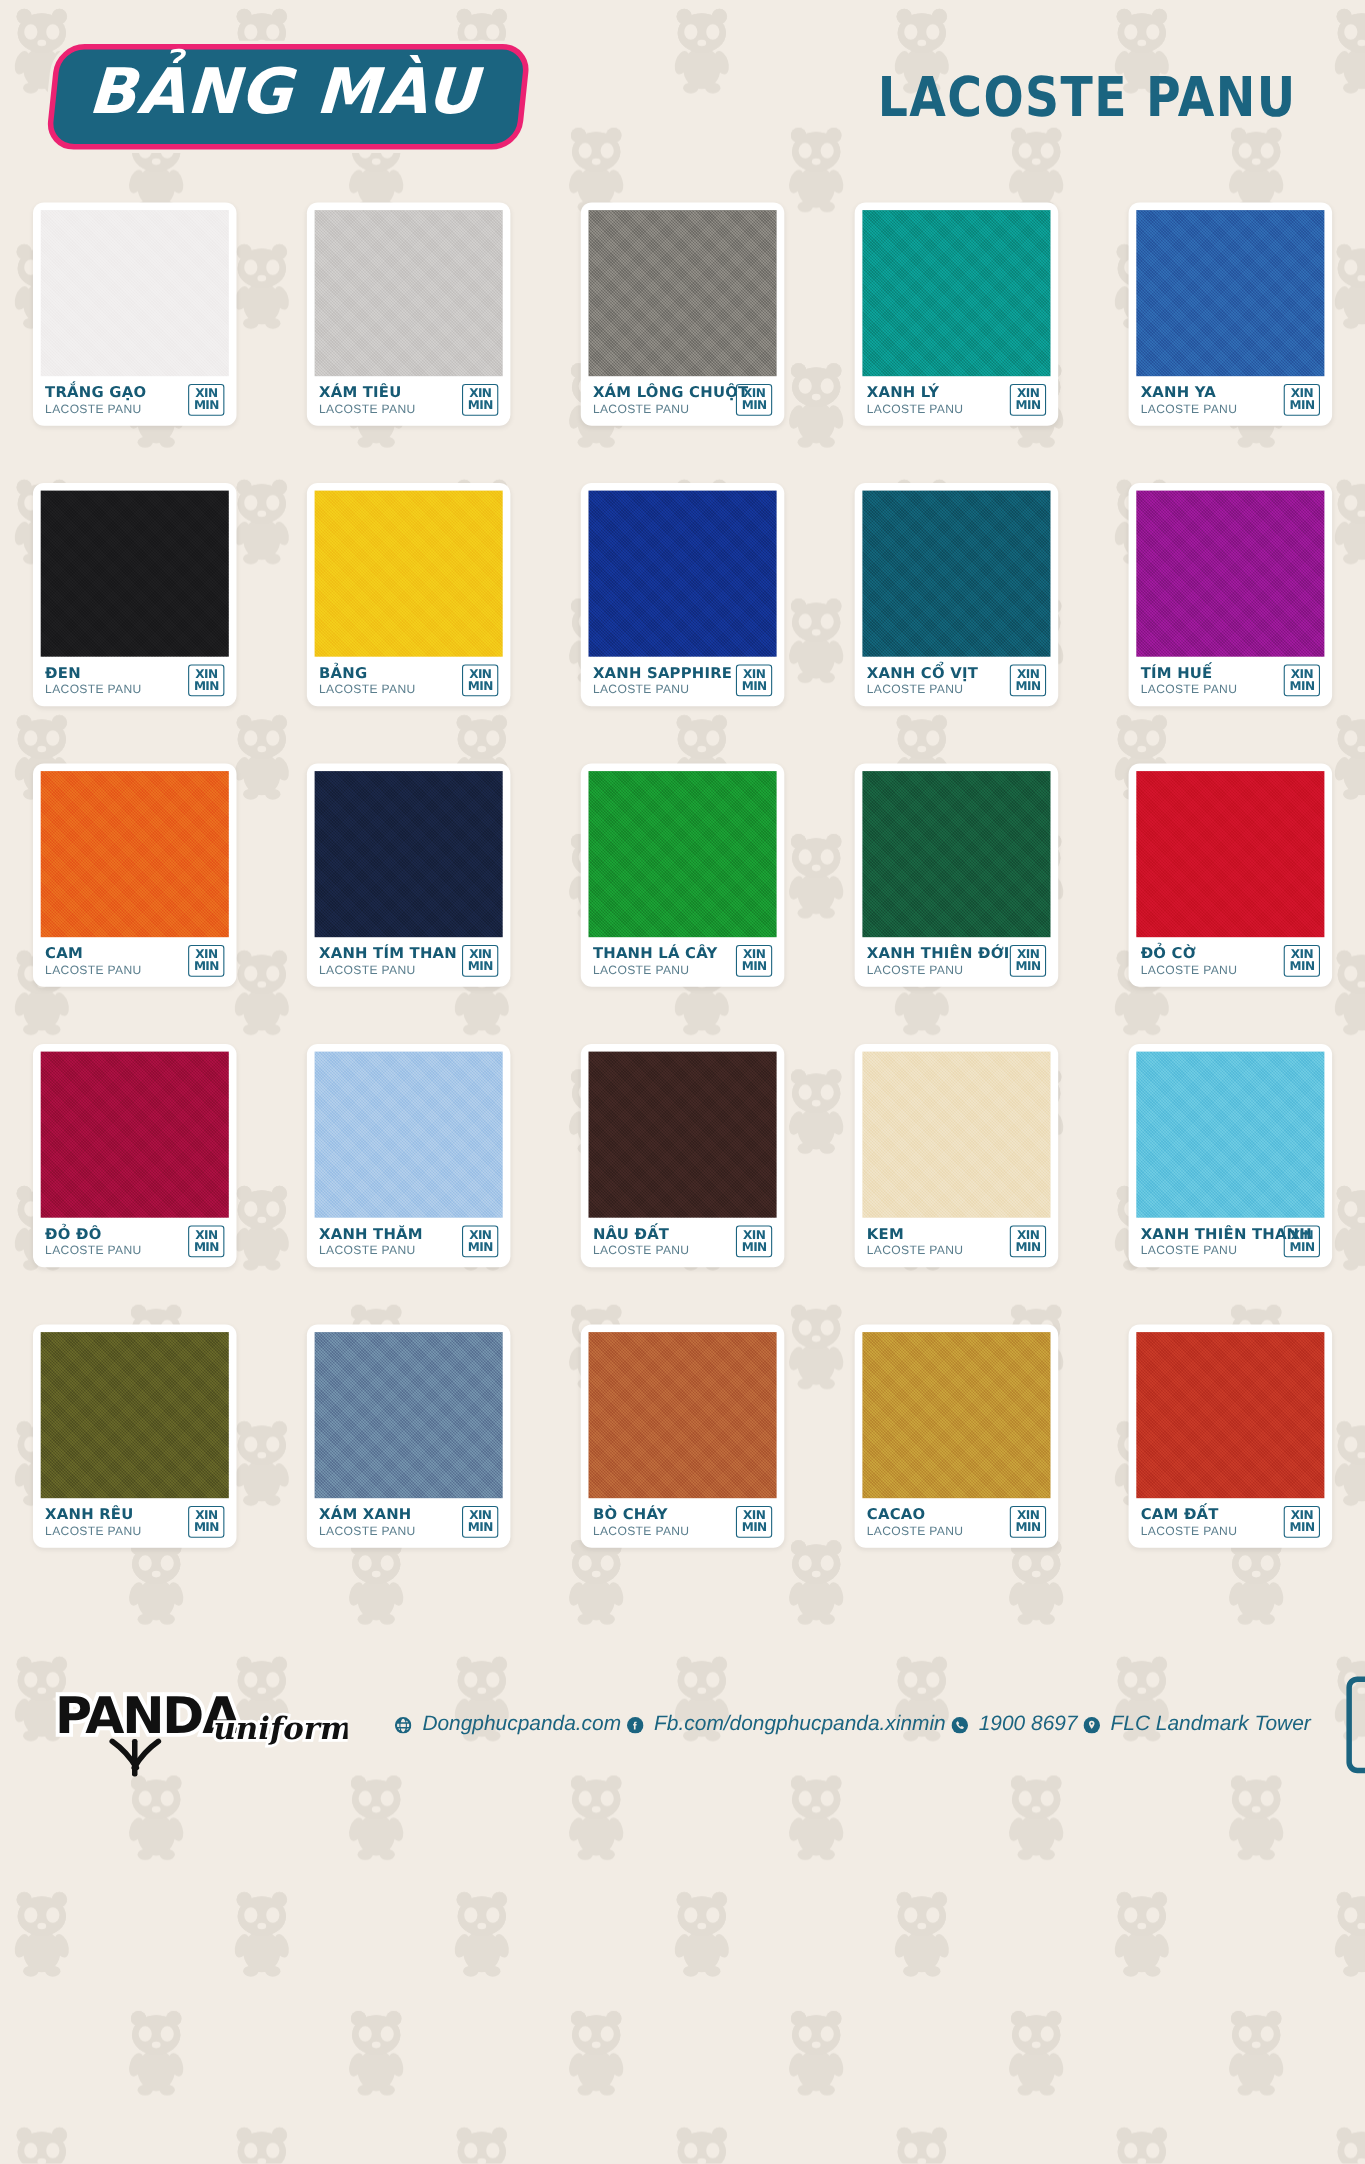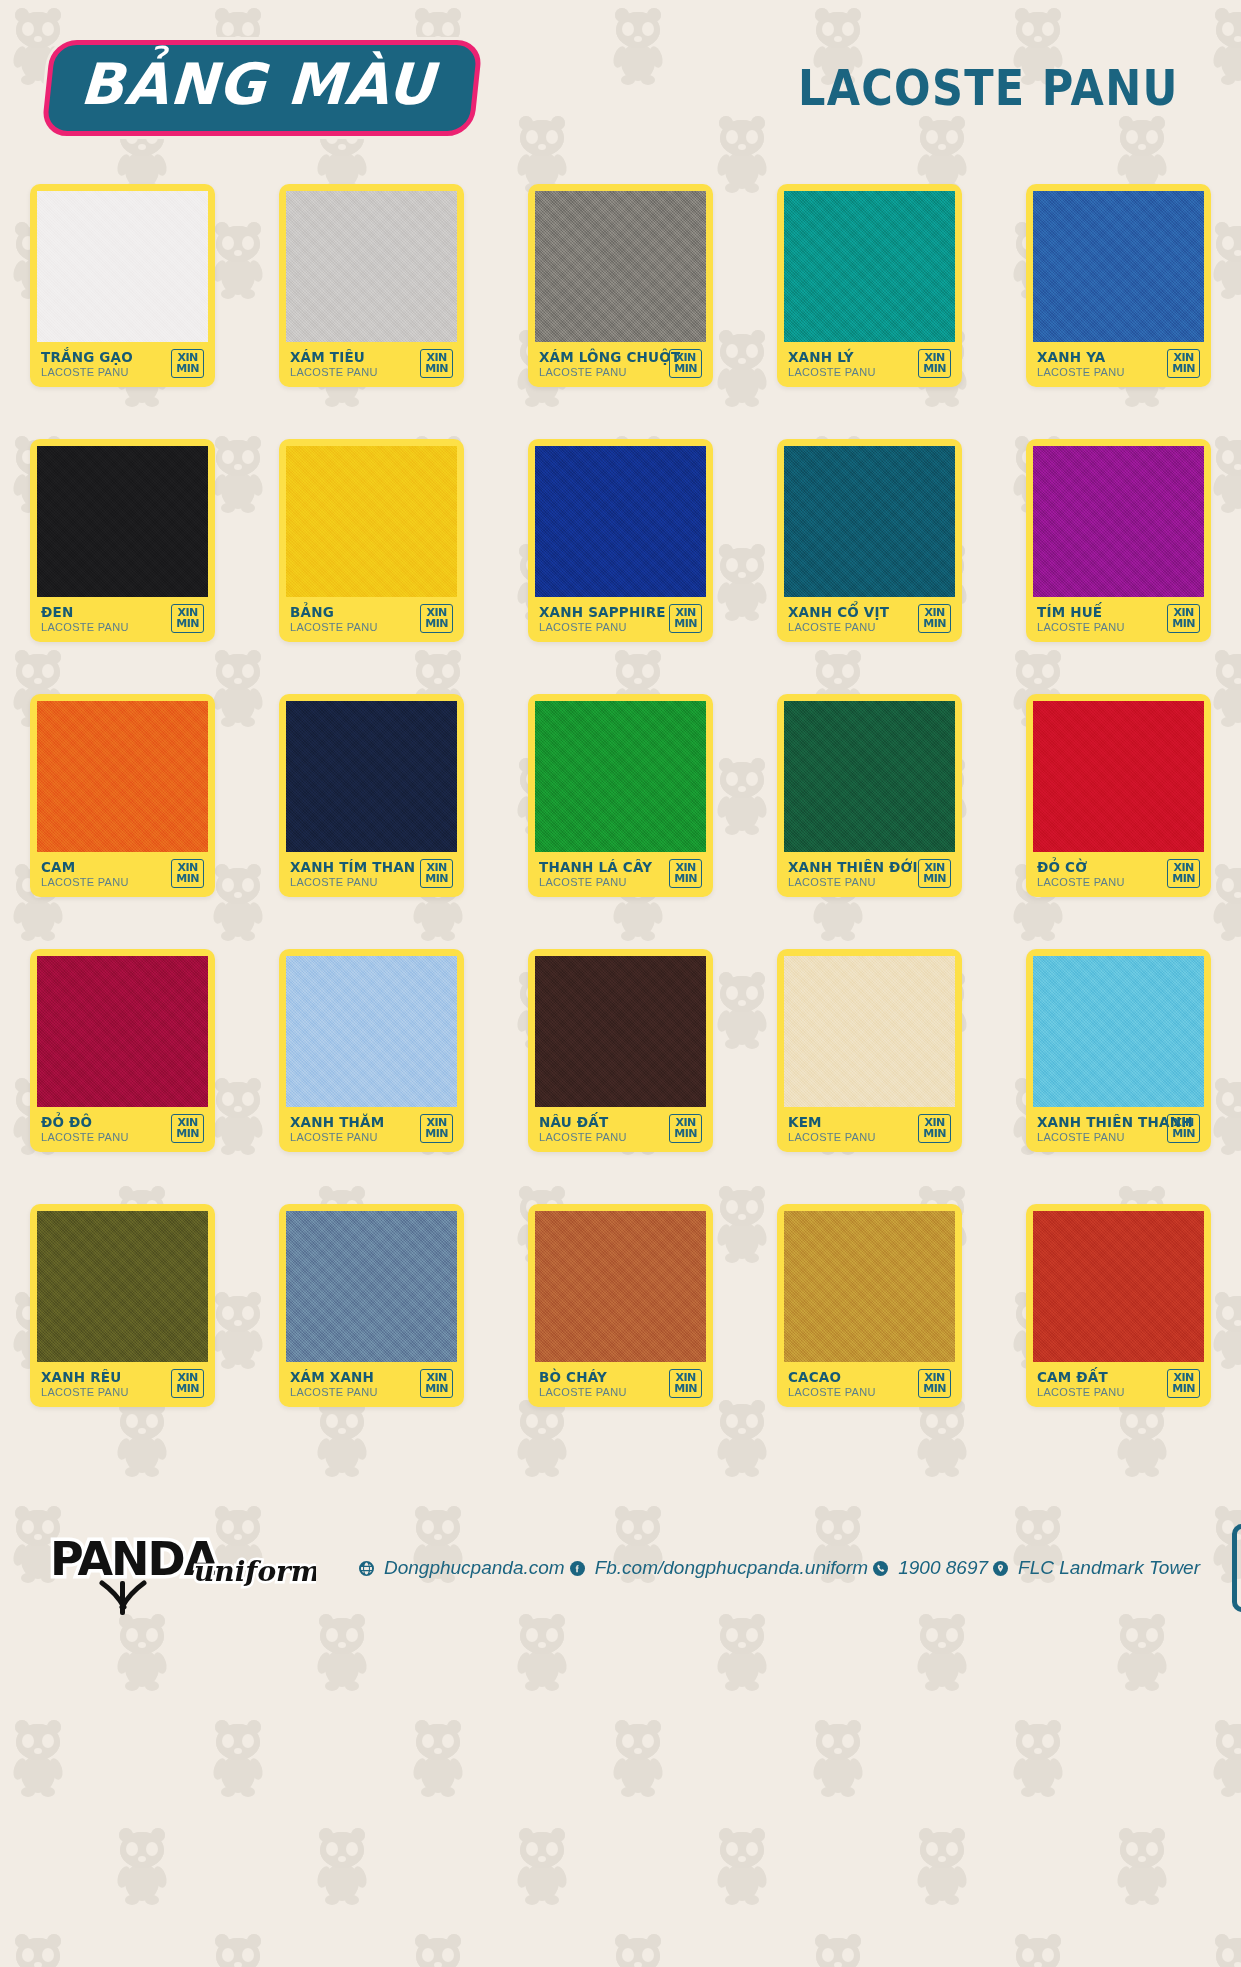--- a/index.html
+++ b/index.html
@@ -75,21 +75,21 @@
     position: relative;
     z-index: 2;
     display: grid;
     grid-template-columns: repeat(5, 185px);
     gap: 52px 64px;
     padding: 8px 46px 0 46px;
     justify-content: center;
   }
 
   .swatch-card {
-    background: #fde047;
+    background: #ffffff;
     border-radius: 10px;
     padding: 7px 7px 0 7px;
     box-shadow: 0 2px 5px rgba(0,0,0,0.07);
     overflow: hidden;
   }
 
   .chip {
     width: 100%;
     height: 151px;
     position: relative;
@@ -639,21 +639,21 @@
         </span>
         <span>Dongphucpanda.com</span>
       </div>
       <div class="contact-line">
         <span class="c-icon">
           <svg viewBox="0 0 16 16" width="15" height="15" fill="currentColor">
             <circle cx="8" cy="8" r="8"></circle>
             <path d="M9.3 8.1h-1v4H6.7v-4H6V6.8h.7v-.8c0-1 .4-1.6 1.6-1.6h1v1.3h-.6c-.4 0-.5.2-.5.5v.6h1.1z" fill="#f2ece4"></path>
           </svg>
         </span>
-        <span>Fb.com/dongphucpanda.uniform</span>
+        <span>Fb.com/dongphucpanda.xinmin</span>
       </div>
       <div class="contact-line">
         <span class="c-icon">
           <svg viewBox="0 0 16 16" width="15" height="15" fill="currentColor">
             <circle cx="8" cy="8" r="8"></circle>
             <path d="M5.6 4.2c.3-.2.7-.1.9.2l.8 1.2c.2.3.1.6-.1.9l-.4.4c-.1.1-.1.3 0 .4a6 6 0 002 2c.2.1.3.1.4 0l.4-.4c.2-.2.6-.3.9-.1l1.2.8c.3.2.4.6.2.9-.4.6-1 1-1.7 1-1 0-2.4-.8-3.5-1.9S4.6 6.7 4.6 5.7c0-.6.4-1.2 1-1.5z" fill="#f2ece4"></path>
           </svg>
         </span>
         <span>1900 8697</span>
       </div>

